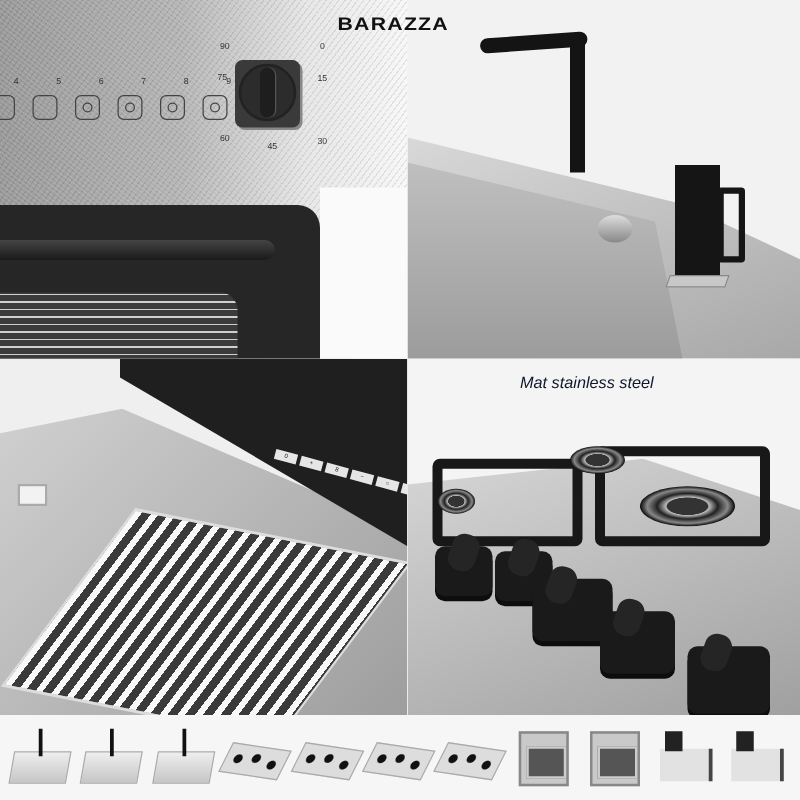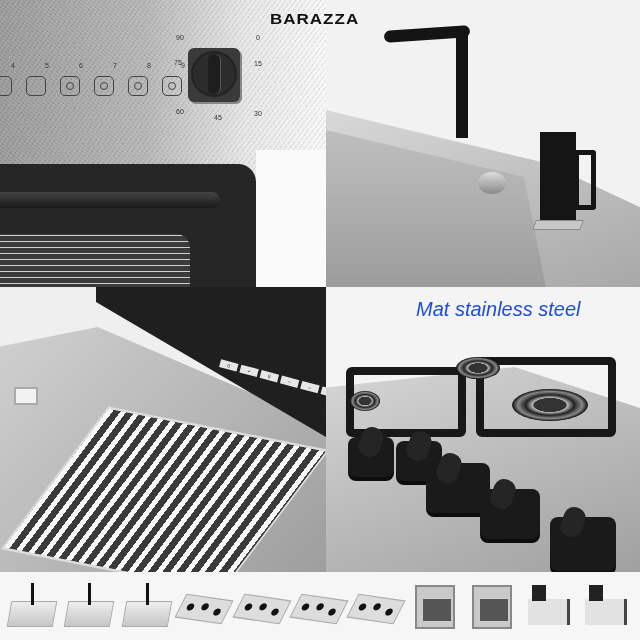--- a/index.html
+++ b/index.html
@@ -47,21 +47,21 @@
   .hood-panel { position: absolute; left: 0; top: 40px; width: 326px; height: 245px;
     background: linear-gradient(135deg, #d0d0d0, #9e9e9e); clip-path: polygon(0 8%, 30% 0, 100% 40%, 100% 100%, 0 100%); }
   .grille { position: absolute; left: 40px; top: 140px; width: 250px; height: 145px; transform: skewX(-30deg) rotate(10deg);
     background: repeating-linear-gradient(90deg, #f8f8f8 0 6px, #3a3a3a 6px 14px); border: 2px solid #ddd; }
   .hood-light { position: absolute; left: 14px; top: 100px; width: 24px; height: 18px; background: #f2f2f2; border: 2px solid #aaa; }
   .hood-controls { position: absolute; left: 218px; top: 88px; display: flex; gap: 3px; transform: rotate(15deg); }
   .hood-btn { width: 18px; height: 8px; background: #e6e6e6; font-size: 5px; color: #333; text-align: center; line-height: 8px; }
 
   
   #p-hob { left: 326px; top: 287px; width: 314px; height: 285px; background: #f4f4f4; }
-  .hob-title { position: absolute; left: 90px; top: 11px; font-size: 20px; font-style: italic; color: #1d4ed8; }
+  .hob-title { position: absolute; left: 90px; top: 11px; font-size: 13px; font-style: italic; color: #0f172a; }
   .hob-plate { position: absolute; left: 0; top: 80px; width: 314px; height: 205px; background: linear-gradient(160deg, #d6d6d6, #a0a0a0);
     clip-path: polygon(0 10%, 60% 0, 100% 20%, 100% 100%, 0 100%); }
   .grate { position: absolute; border: 8px solid #181818; border-radius: 6px; }
   .burner { position: absolute; border-radius: 50%; background: radial-gradient(#333 30%, #bbb 32%, #222 45%, #888 60%, #111 70%); }
   .hob-knob { position: absolute; width: 46px; height: 40px; background: #1a1a1a; border-radius: 8px; box-shadow: 0 4px 0 #0d0d0d; }
   .hob-knob .bar { position: absolute; left: 12px; top: -10px; width: 22px; height: 30px; background: #252525; border-radius: 10px; transform: rotate(20deg); }
 
   
   #strip { left: 0; top: 572px; width: 640px; height: 68px; background: #f6f6f6; display: flex; align-items: center; justify-content: space-around; padding: 0 4px; }
   .thumb { width: 52px; height: 50px; position: relative; }

